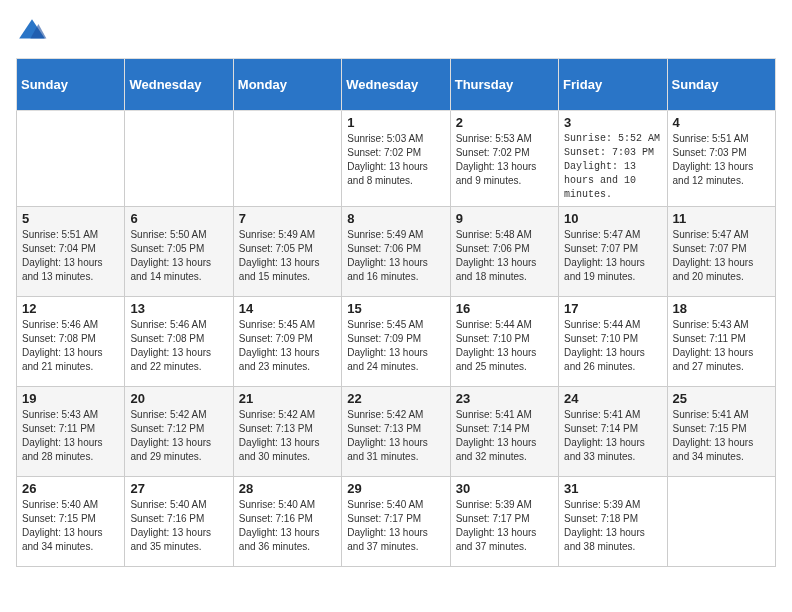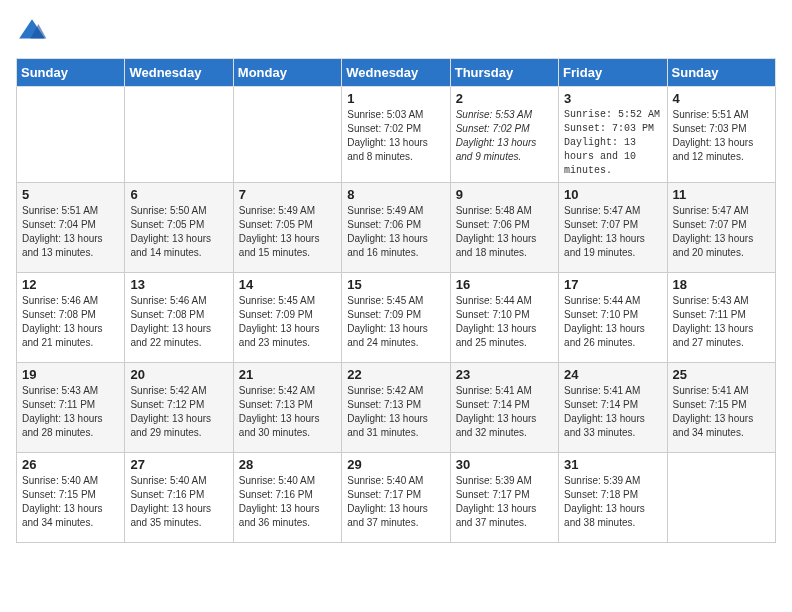--- a/index.html
+++ b/index.html
@@ -50,21 +50,21 @@
     table {
       width: 100%;
       border-collapse: collapse;
       table-layout: fixed;
     }
     thead tr th {
       background-color: #2a75c7;
       color: #fff;
       font-size: 13px;
       font-weight: bold;
-      padding: 6px 4px;
+      padding: 18px 4px;
       text-align: left;
       border: 1px solid #ddd;
     }
     tbody tr td {
       vertical-align: top;
       border: 1px solid #ccc;
       padding: 4px 5px;
       font-size: 10.5px;
       color: #333;
       height: 90px;
@@ -125,21 +125,21 @@
         <td></td>
         <td></td>
         <td>
           <span class="day-number">1</span>
           <div class="day-info" style="white-space: pre-line;">Sunrise: 5:03 AM
 Sunset: 7:02 PM
 Daylight: 13 hours and 8 minutes.</div>
         </td>
         <td>
           <span class="day-number">2</span>
-          <div class="day-info" style="white-space: pre-line; font-style: italic;">Sunrise: 5:53 AM
+          <div class="day-info" style="white-space: pre-line;">Sunrise: 5:53 AM
 Sunset: 7:02 PM
 Daylight: 13 hours and 9 minutes.</div>
         </td>
         <td>
           <span class="day-number">3</span>
           <div class="day-info" style="white-space: pre-line; font-family: Liberation Mono, monospace;">Sunrise: 5:52 AM
 Sunset: 7:03 PM
 Daylight: 13 hours and 10 minutes.</div>
         </td>
         <td>

